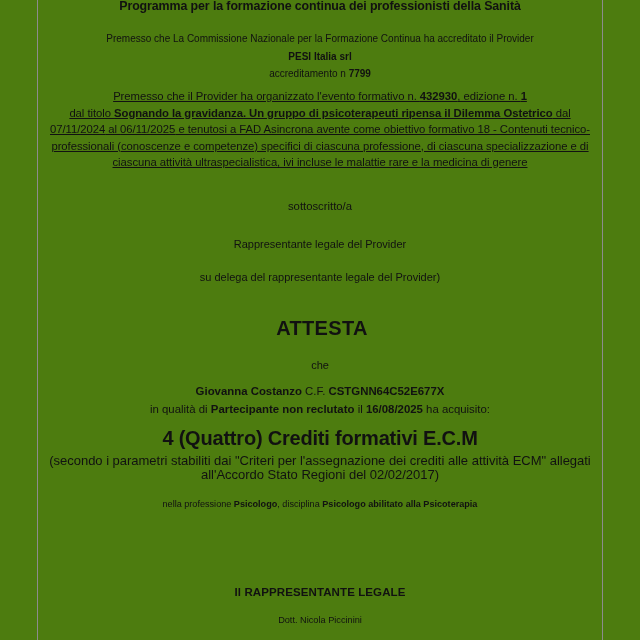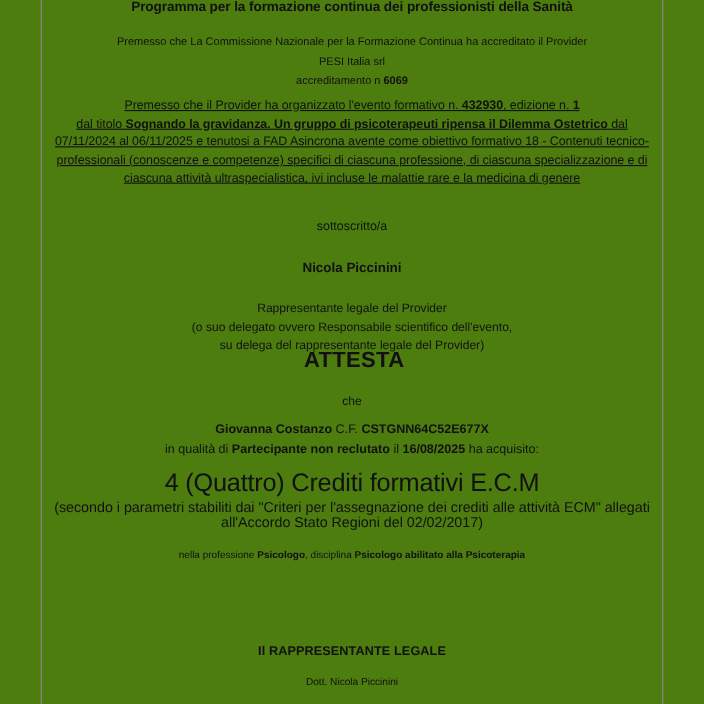--- a/index.html
+++ b/index.html
@@ -63,21 +63,21 @@
     right: 0;
     top: -2px;
     font-size: 12.4px;
     font-weight: bold;
     line-height: 16px;
     letter-spacing: -0.1px;
   }
 
   .block-provider { position: absolute; left: 0; right: 0; top: 30px; }
   .block-provider .line { font-size: 10px; line-height: 17.5px; }
-  .block-provider .line.name { font-weight: normal; }
+  .block-provider .line.name { font-weight: bold; }
 
   .block-event { position: absolute; left: 0; right: 0; top: 88px; }
   .block-event .para { padding: 0 8px; }
 
   .block-sign { position: absolute; left: 0; right: 0; top: 198px; }
   .lbl-sottoscritto { font-size: 11.3px; line-height: 16px; }
   .signer-name {
     font-size: 12.2px;
     font-weight: bold;
     line-height: 16px;
@@ -106,22 +106,22 @@
     line-height: 15px;
   }
 
   .block-recipient { position: absolute; left: 0; right: 0; top: 383px; }
   .block-recipient .line { font-size: 11.4px; line-height: 17.5px; }
 
   .credits {
     position: absolute;
     left: 0; right: 0;
     top: 427px;
-    font-size: 23px;
-    font-weight: normal;
+    font-size: 20px;
+    font-weight: bold;
     line-height: 22px;
     letter-spacing: -0.2px;
   }
   .credits-note {
     position: absolute;
     left: 0; right: 0;
     top: 454px;
     font-size: 13px;
     line-height: 13.5px;
     padding: 0 6px;
@@ -160,33 +160,32 @@
   <div class="page-rule left"></div>
   <div class="page-rule right"></div>
 
   <div class="content">
 
     <div class="title-main">Programma per la formazione continua dei professionisti della Sanità</div>
 
     <div class="block-provider">
       <div class="line">Premesso che La Commissione Nazionale per la Formazione Continua ha accreditato il Provider</div>
       <div class="line name">PESI Italia srl</div>
-      <div class="line"><span>accreditamento n </span><b>6069</b></div>
+      <div class="line"><span>accreditamento n </span><b>7799</b></div>
     </div>
 
     <div class="block-event">
       <p class="para"><span>Premesso che il Provider ha organizzato l'evento formativo n. </span><b>432930</b><span>, edizione n. </span><b>1</b><br><span>dal titolo </span><b>Sognando la gravidanza. Un gruppo di psicoterapeuti ripensa il Dilemma Ostetrico</b><span> dal </span><span>07/11/2024</span><span> al </span><span>06/11/2025</span><span> e tenutosi a FAD Asincrona avente come obiettivo formativo 18 - Contenuti tecnico-professionali (conoscenze e competenze) specifici di ciascuna professione, di ciascuna specializzazione e di ciascuna attività ultraspecialistica, ivi incluse le malattie rare e la medicina di genere</span></p>
     </div>
 
     <div class="block-sign">
       <div class="lbl-sottoscritto">sottoscritto/a</div>
-      <div class="signer-name">Nicola Piccinini</div>
       <div class="signer-role">
         <span>Rappresentante legale del Provider</span><br>
-        <span>(o suo delegato ovvero Responsabile scientifico dell'evento,</span><br>
+        <br>
         <span>su delega del rappresentante legale del Provider)</span>
       </div>
     </div>
 
     <div class="attesta">ATTESTA</div>
     <div class="che">che</div>
 
     <div class="block-recipient">
       <div class="line"><b>Giovanna Costanzo</b><span> C.F. </span><b>CSTGNN64C52E677X</b></div>
       <div class="line"><span>in qualità di </span><b>Partecipante non reclutato</b><span> il </span><b>16/08/2025</b><span> ha acquisito:</span></div>

